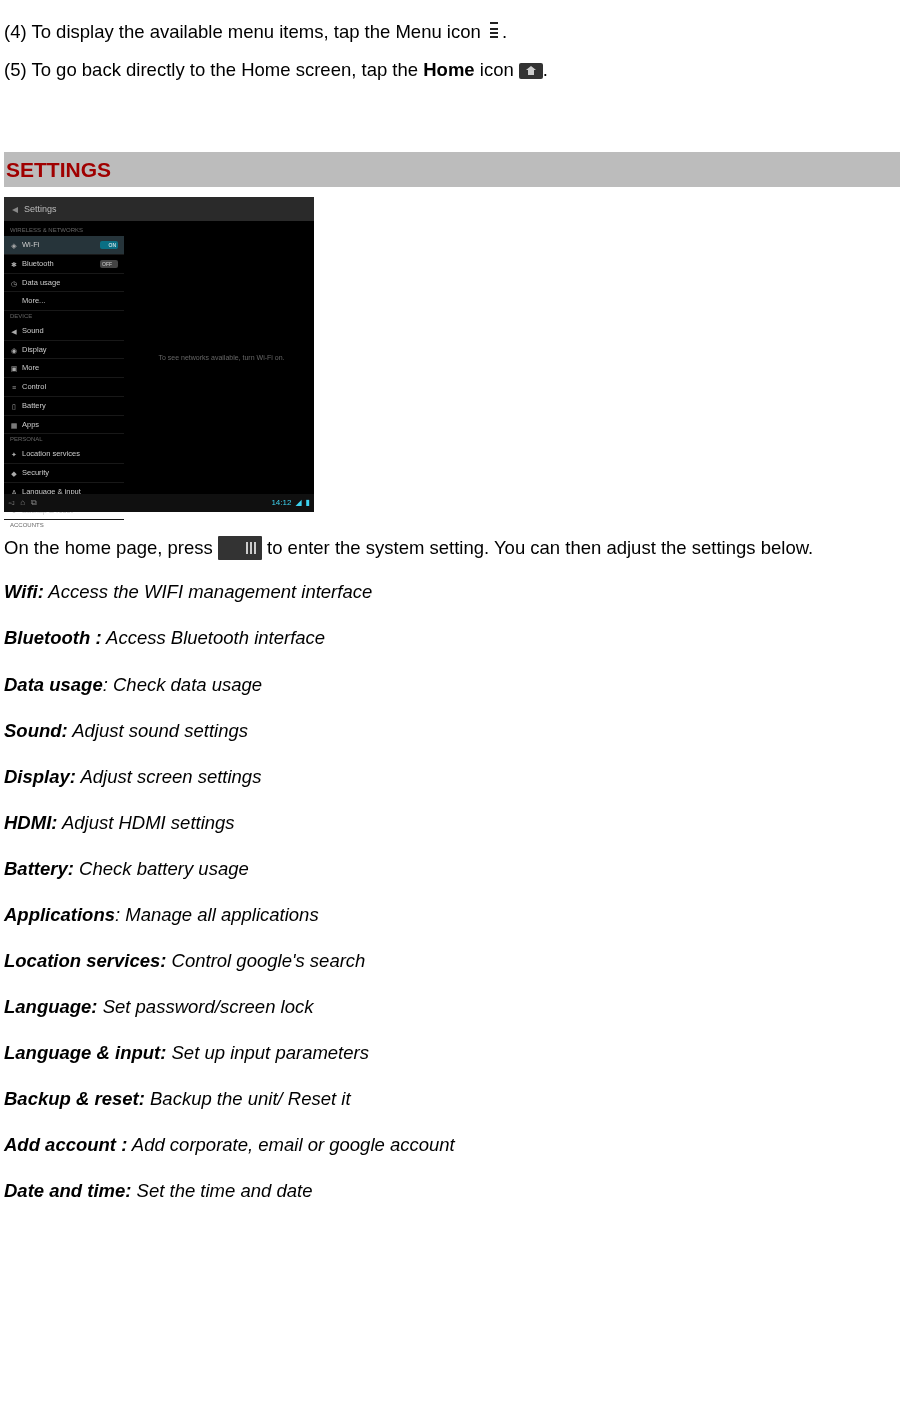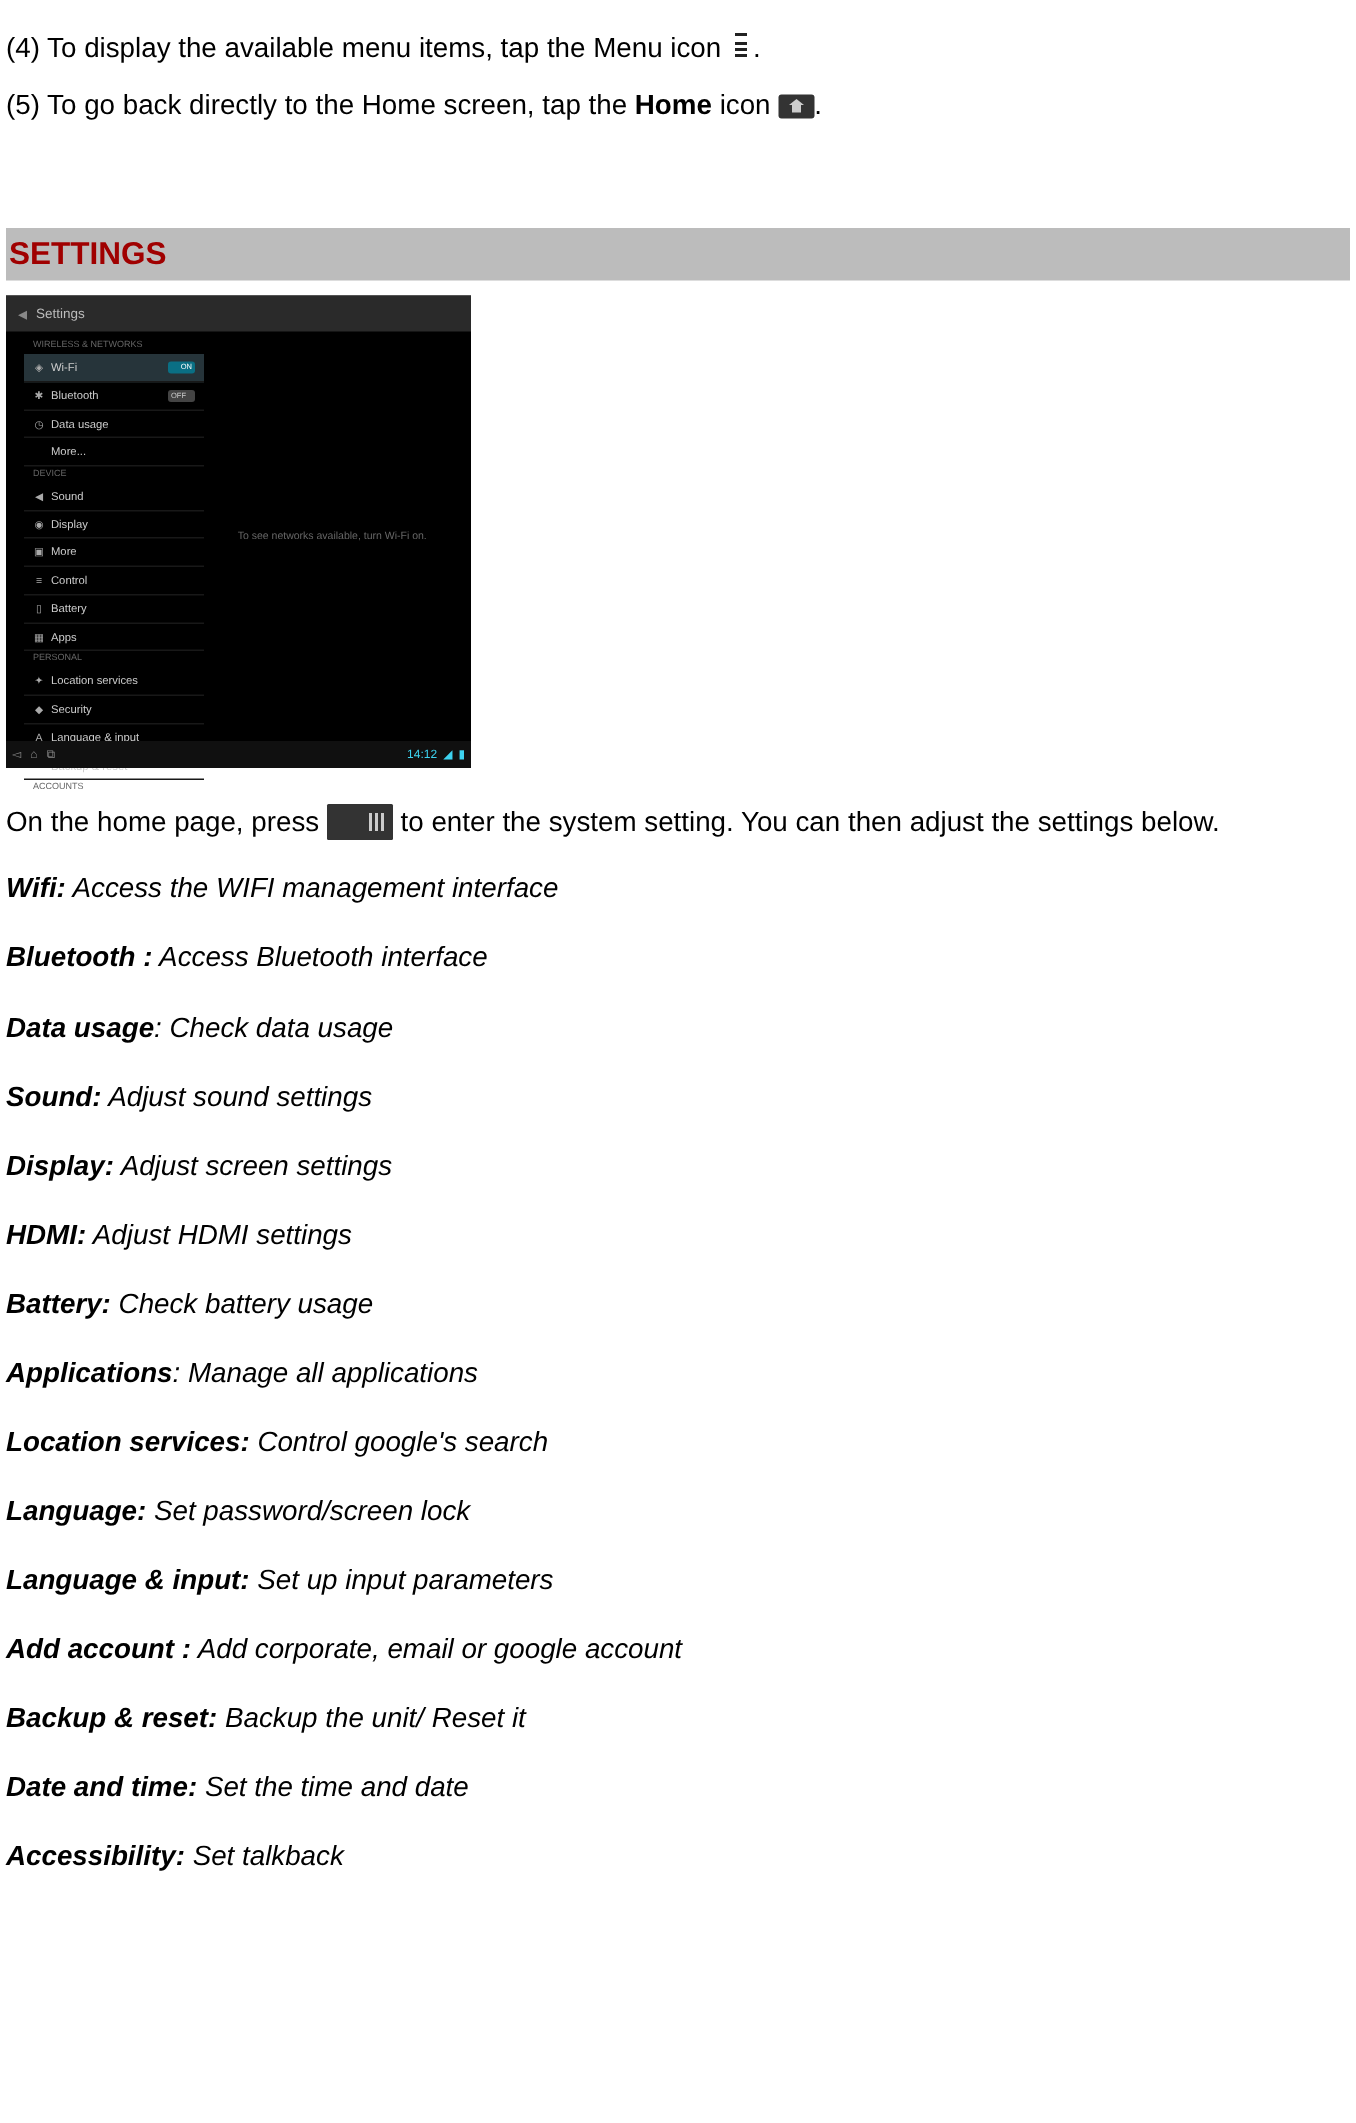--- a/index.html
+++ b/index.html
@@ -43,21 +43,21 @@
       display: flex;
       align-items: center;
     }
     .screenshot-back {
       color: #888;
       font-size: 12px;
       margin-right: 6px;
     }
     .sidebar {
       position: absolute;
-      left: 12px;
+      left: 0;
       top: 24px;
       bottom: 18px;
       width: 120px;
       padding-top: 4px;
     }
     .section-label {
       color: #666;
       font-size: 6px;
       padding: 2px 6px 1px 6px;
     }
@@ -310,18 +310,17 @@
   <div class="settings-item"><span class="bold">Bluetooth :</span><span> Access Bluetooth interface</span></div>
   <div class="settings-item"><span class="bold">Data usage</span><span>: Check data usage</span></div>
   <div class="settings-item"><span class="bold">Sound:</span><span> Adjust sound settings</span></div>
   <div class="settings-item"><span class="bold">Display:</span><span> Adjust screen settings</span></div>
   <div class="settings-item"><span class="bold">HDMI:</span><span> Adjust HDMI settings</span></div>
   <div class="settings-item"><span class="bold">Battery:</span><span> Check battery usage</span></div>
   <div class="settings-item"><span class="bold">Applications</span><span>: Manage all applications</span></div>
   <div class="settings-item"><span class="bold">Location services:</span><span> Control google's search</span></div>
   <div class="settings-item"><span class="bold">Language:</span><span> Set password/screen lock</span></div>
   <div class="settings-item"><span class="bold">Language &amp; input:</span><span> Set up input parameters</span></div>
+  <div class="settings-item"><span class="bold">Backup &amp; reset:</span><span> Backup the unit/ Reset it</span></div>
   <div class="settings-item"><span class="bold">Add account :</span><span> Add corporate, email or google account</span></div>
-  <div class="settings-item"><span class="bold">Backup &amp; reset:</span><span> Backup the unit/ Reset it</span></div>
   <div class="settings-item"><span class="bold">Date and time:</span><span> Set the time and date</span></div>
-  <div class="settings-item"><span class="bold">Accessibility:</span><span> Set talkback</span></div>
 
 </div>
 
 </body></html>

